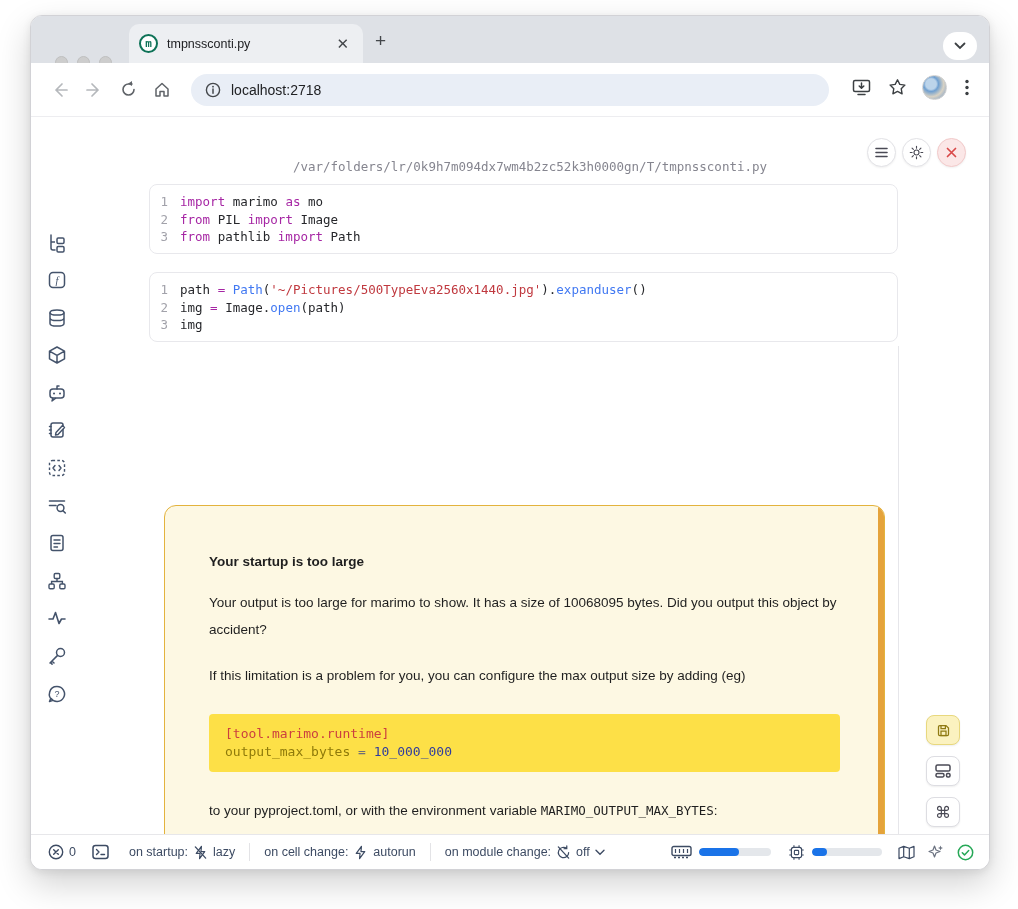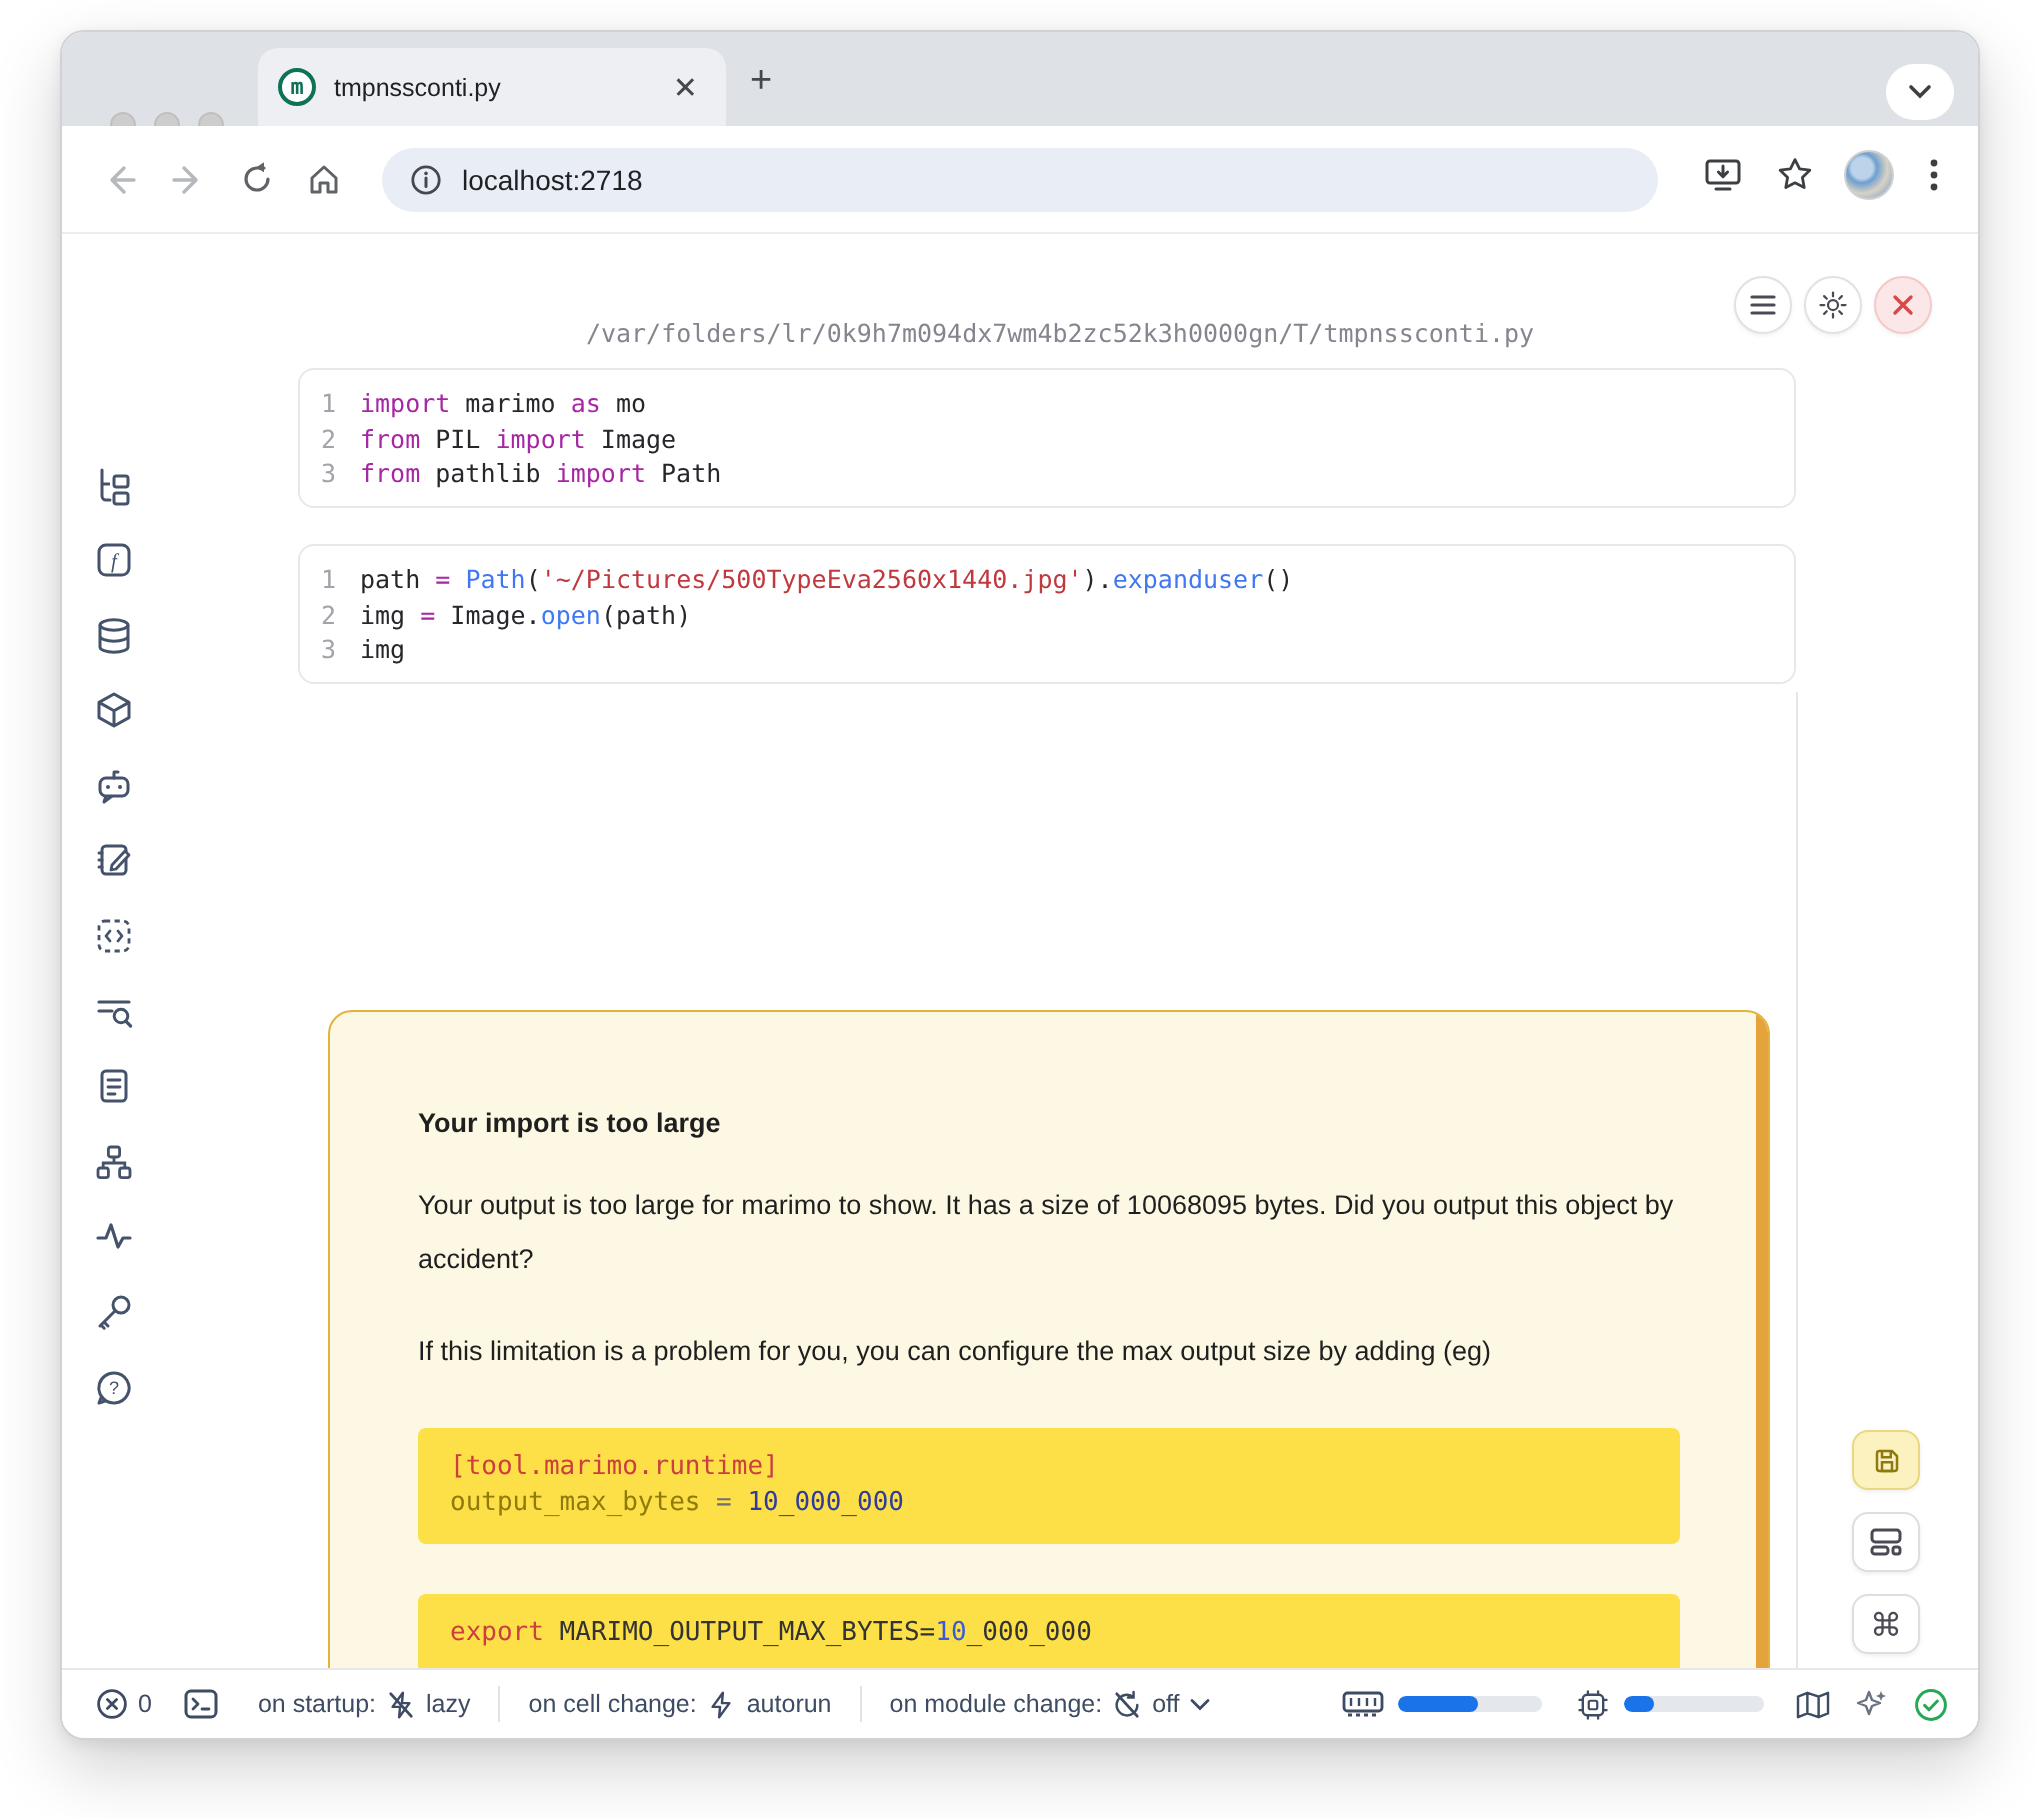--- a/index.html
+++ b/index.html
@@ -286,27 +286,28 @@
     <div class="cell" style="top:155px">
         <div class="cl"><span class="num">1</span><span class="pl">path </span><span class="op">=</span><span class="pl"> </span><span class="fn">Path</span><span class="pl">(</span><span class="str">'~/Pictures/500TypeEva2560x1440.jpg'</span><span class="pl">).</span><span class="fn">expanduser</span><span class="pl">()</span></div>
         <div class="cl"><span class="num">2</span><span class="pl">img </span><span class="op">=</span><span class="pl"> Image.</span><span class="fn">open</span><span class="pl">(path)</span></div>
         <div class="cl"><span class="num">3</span><span class="pl">img</span></div>
       </div>
 
     <div class="vline"></div>
 
     <div class="warnbox">
       <div class="warnbar"></div>
-      <h3>Your import is too large</h3>
+      <h3>Your startup is too large</h3>
       <p>Your output is too large for marimo to show. It has a size of 10068095 bytes. Did you output this object by accident?</p>
       <p>If this limitation is a problem for you, you can configure the max output size by adding (eg)</p>
       <div class="warn-code">
           <div style="white-space: pre;"><span class="red">[tool.marimo.runtime]</span></div>
           <div style="white-space: pre;"><span class="olive">output_max_bytes</span><span class="gray"> = </span><span class="navy">10_000_000</span></div>
         </div>
+      <p><span>to your pyproject.toml, or with the environment variable </span><span class="mono">MARIMO_OUTPUT_MAX_BYTES</span><span>:</span></p>
       <div class="warn-code">
           <div style="white-space: pre;"><span class="red">export</span><span class="dark"> MARIMO_OUTPUT_MAX_BYTES=</span><span class="blue">10</span><span class="dark">_000_000</span></div>
         </div>
 
     </div>
 
     <div class="fab-col">
       <div class="fab save">
         <svg width="15" height="15" viewBox="0 0 24 24">
             <path d="M4 6 a2 2 0 0 1 2-2 H16 L20 8 V18 a2 2 0 0 1 -2 2 H6 a2 2 0 0 1 -2-2 Z" fill="none" stroke="currentColor" stroke-width="2"></path>

